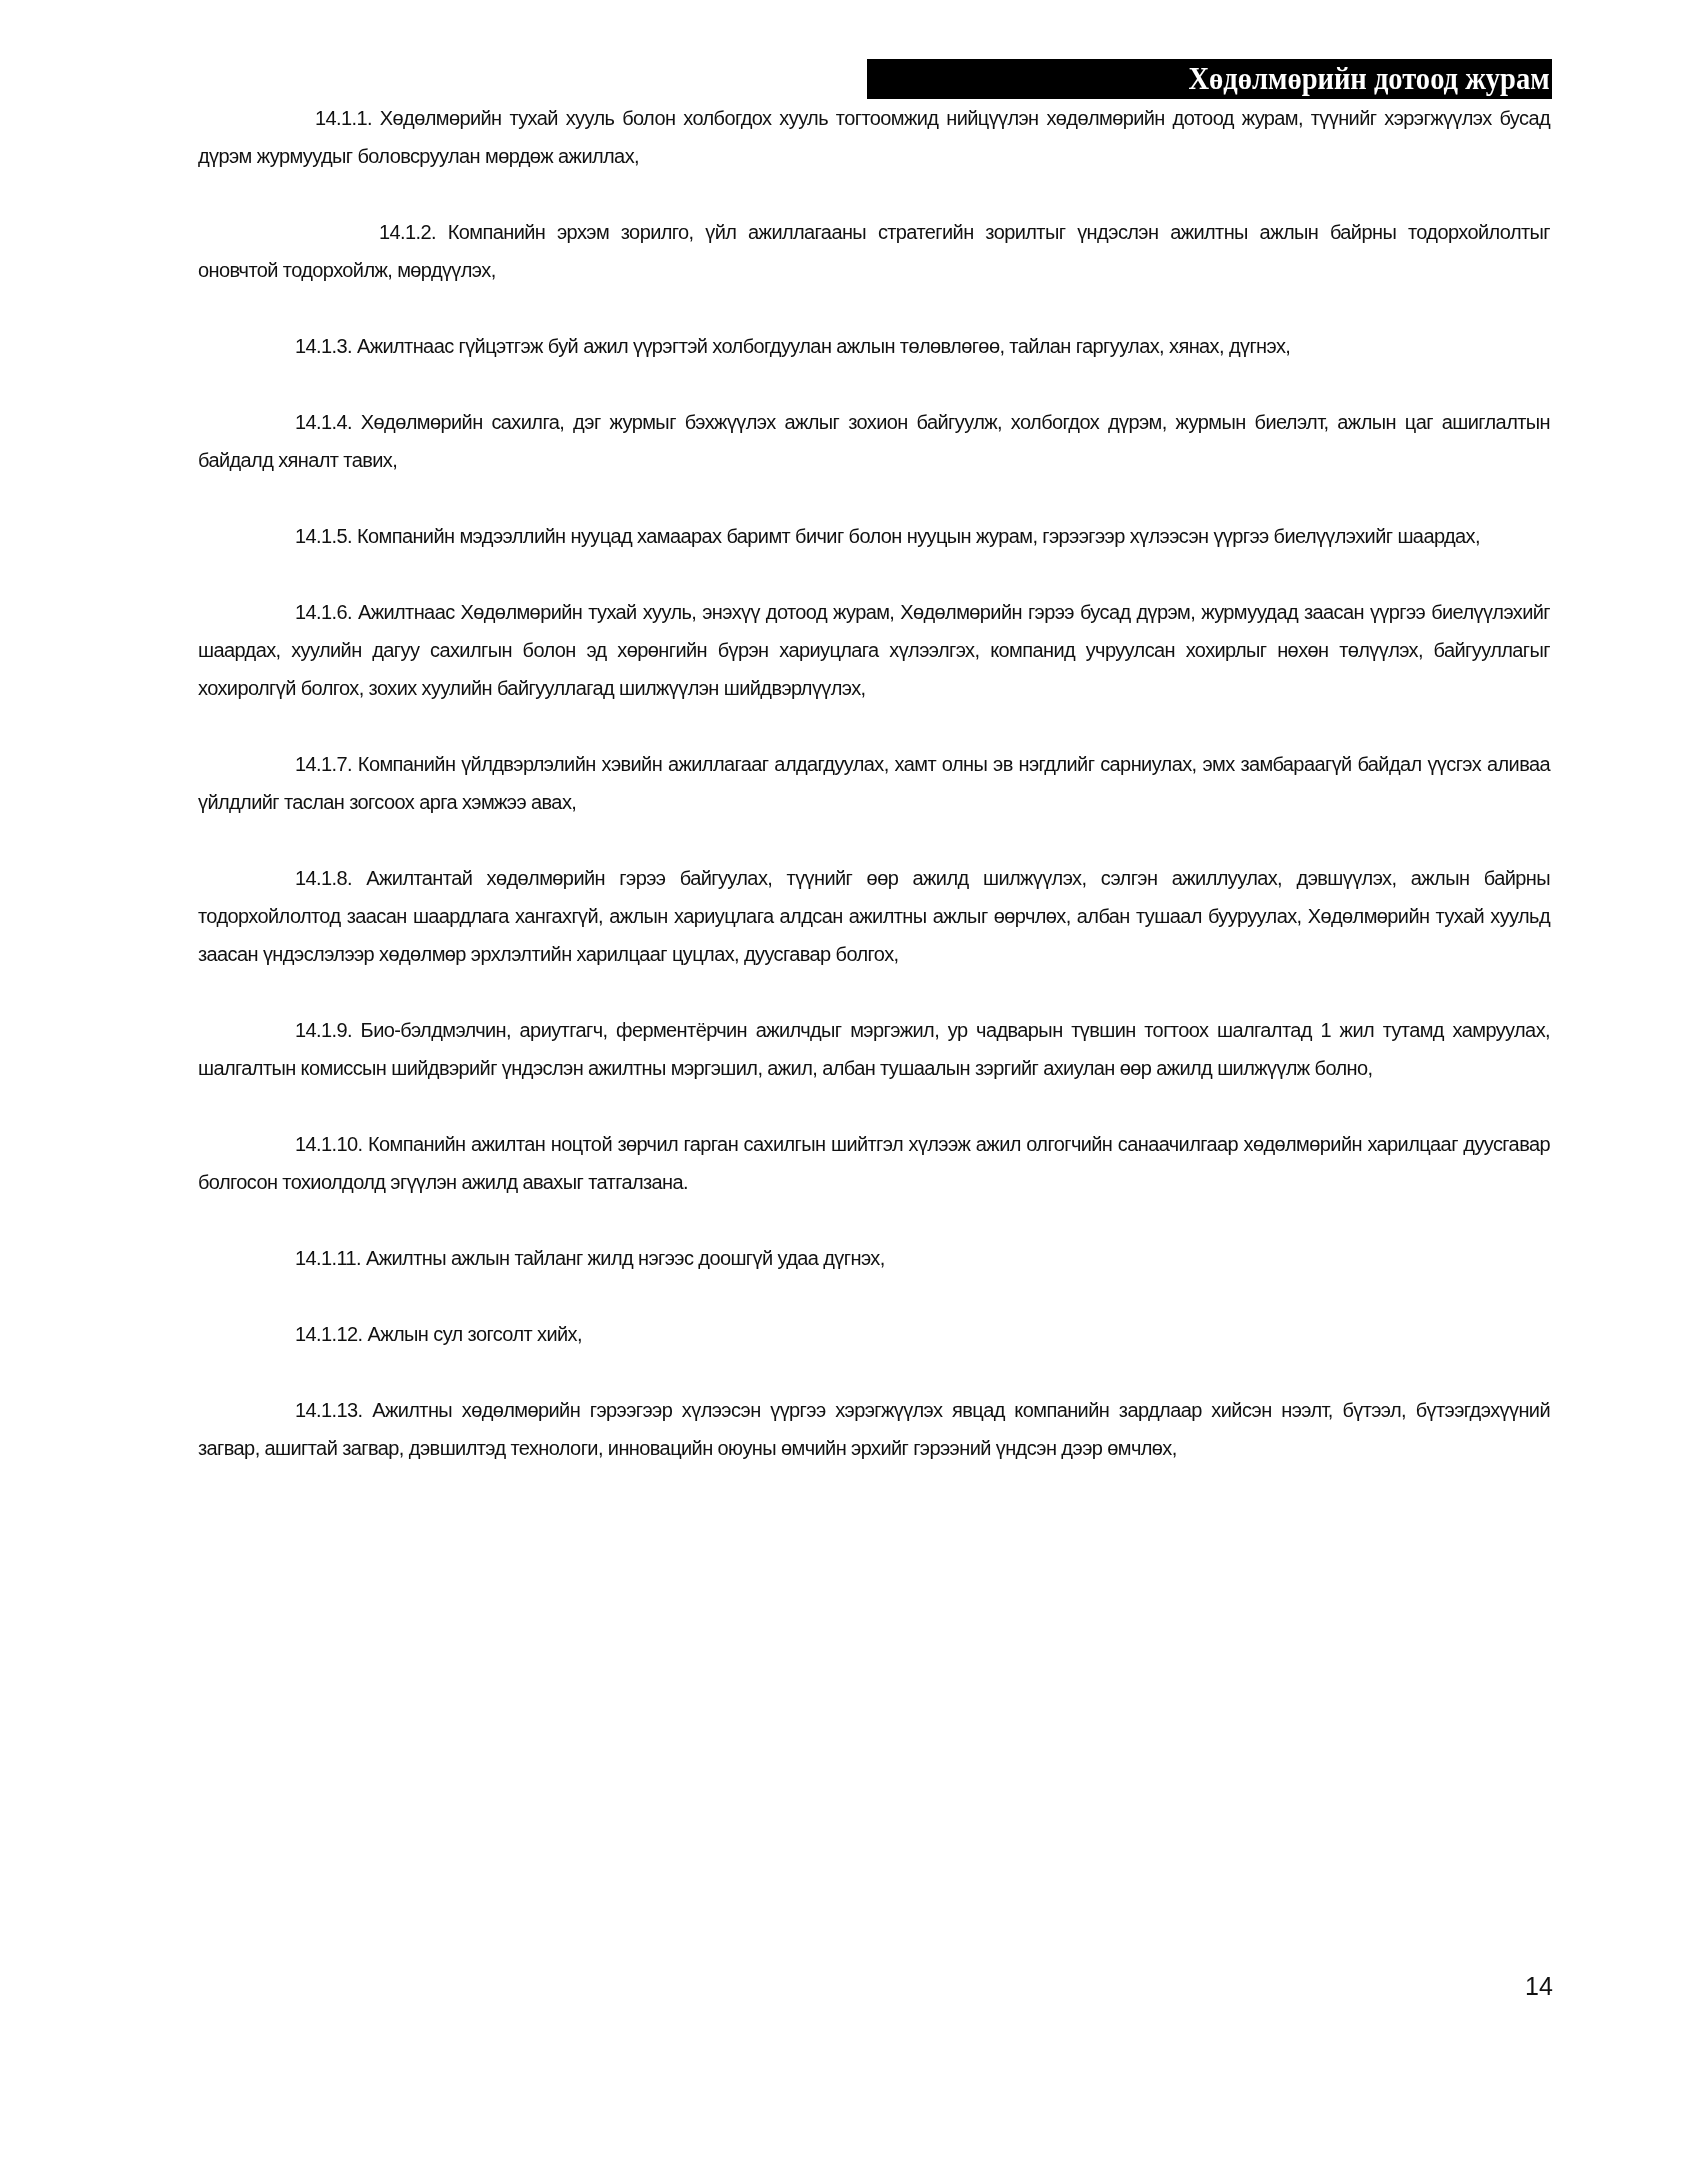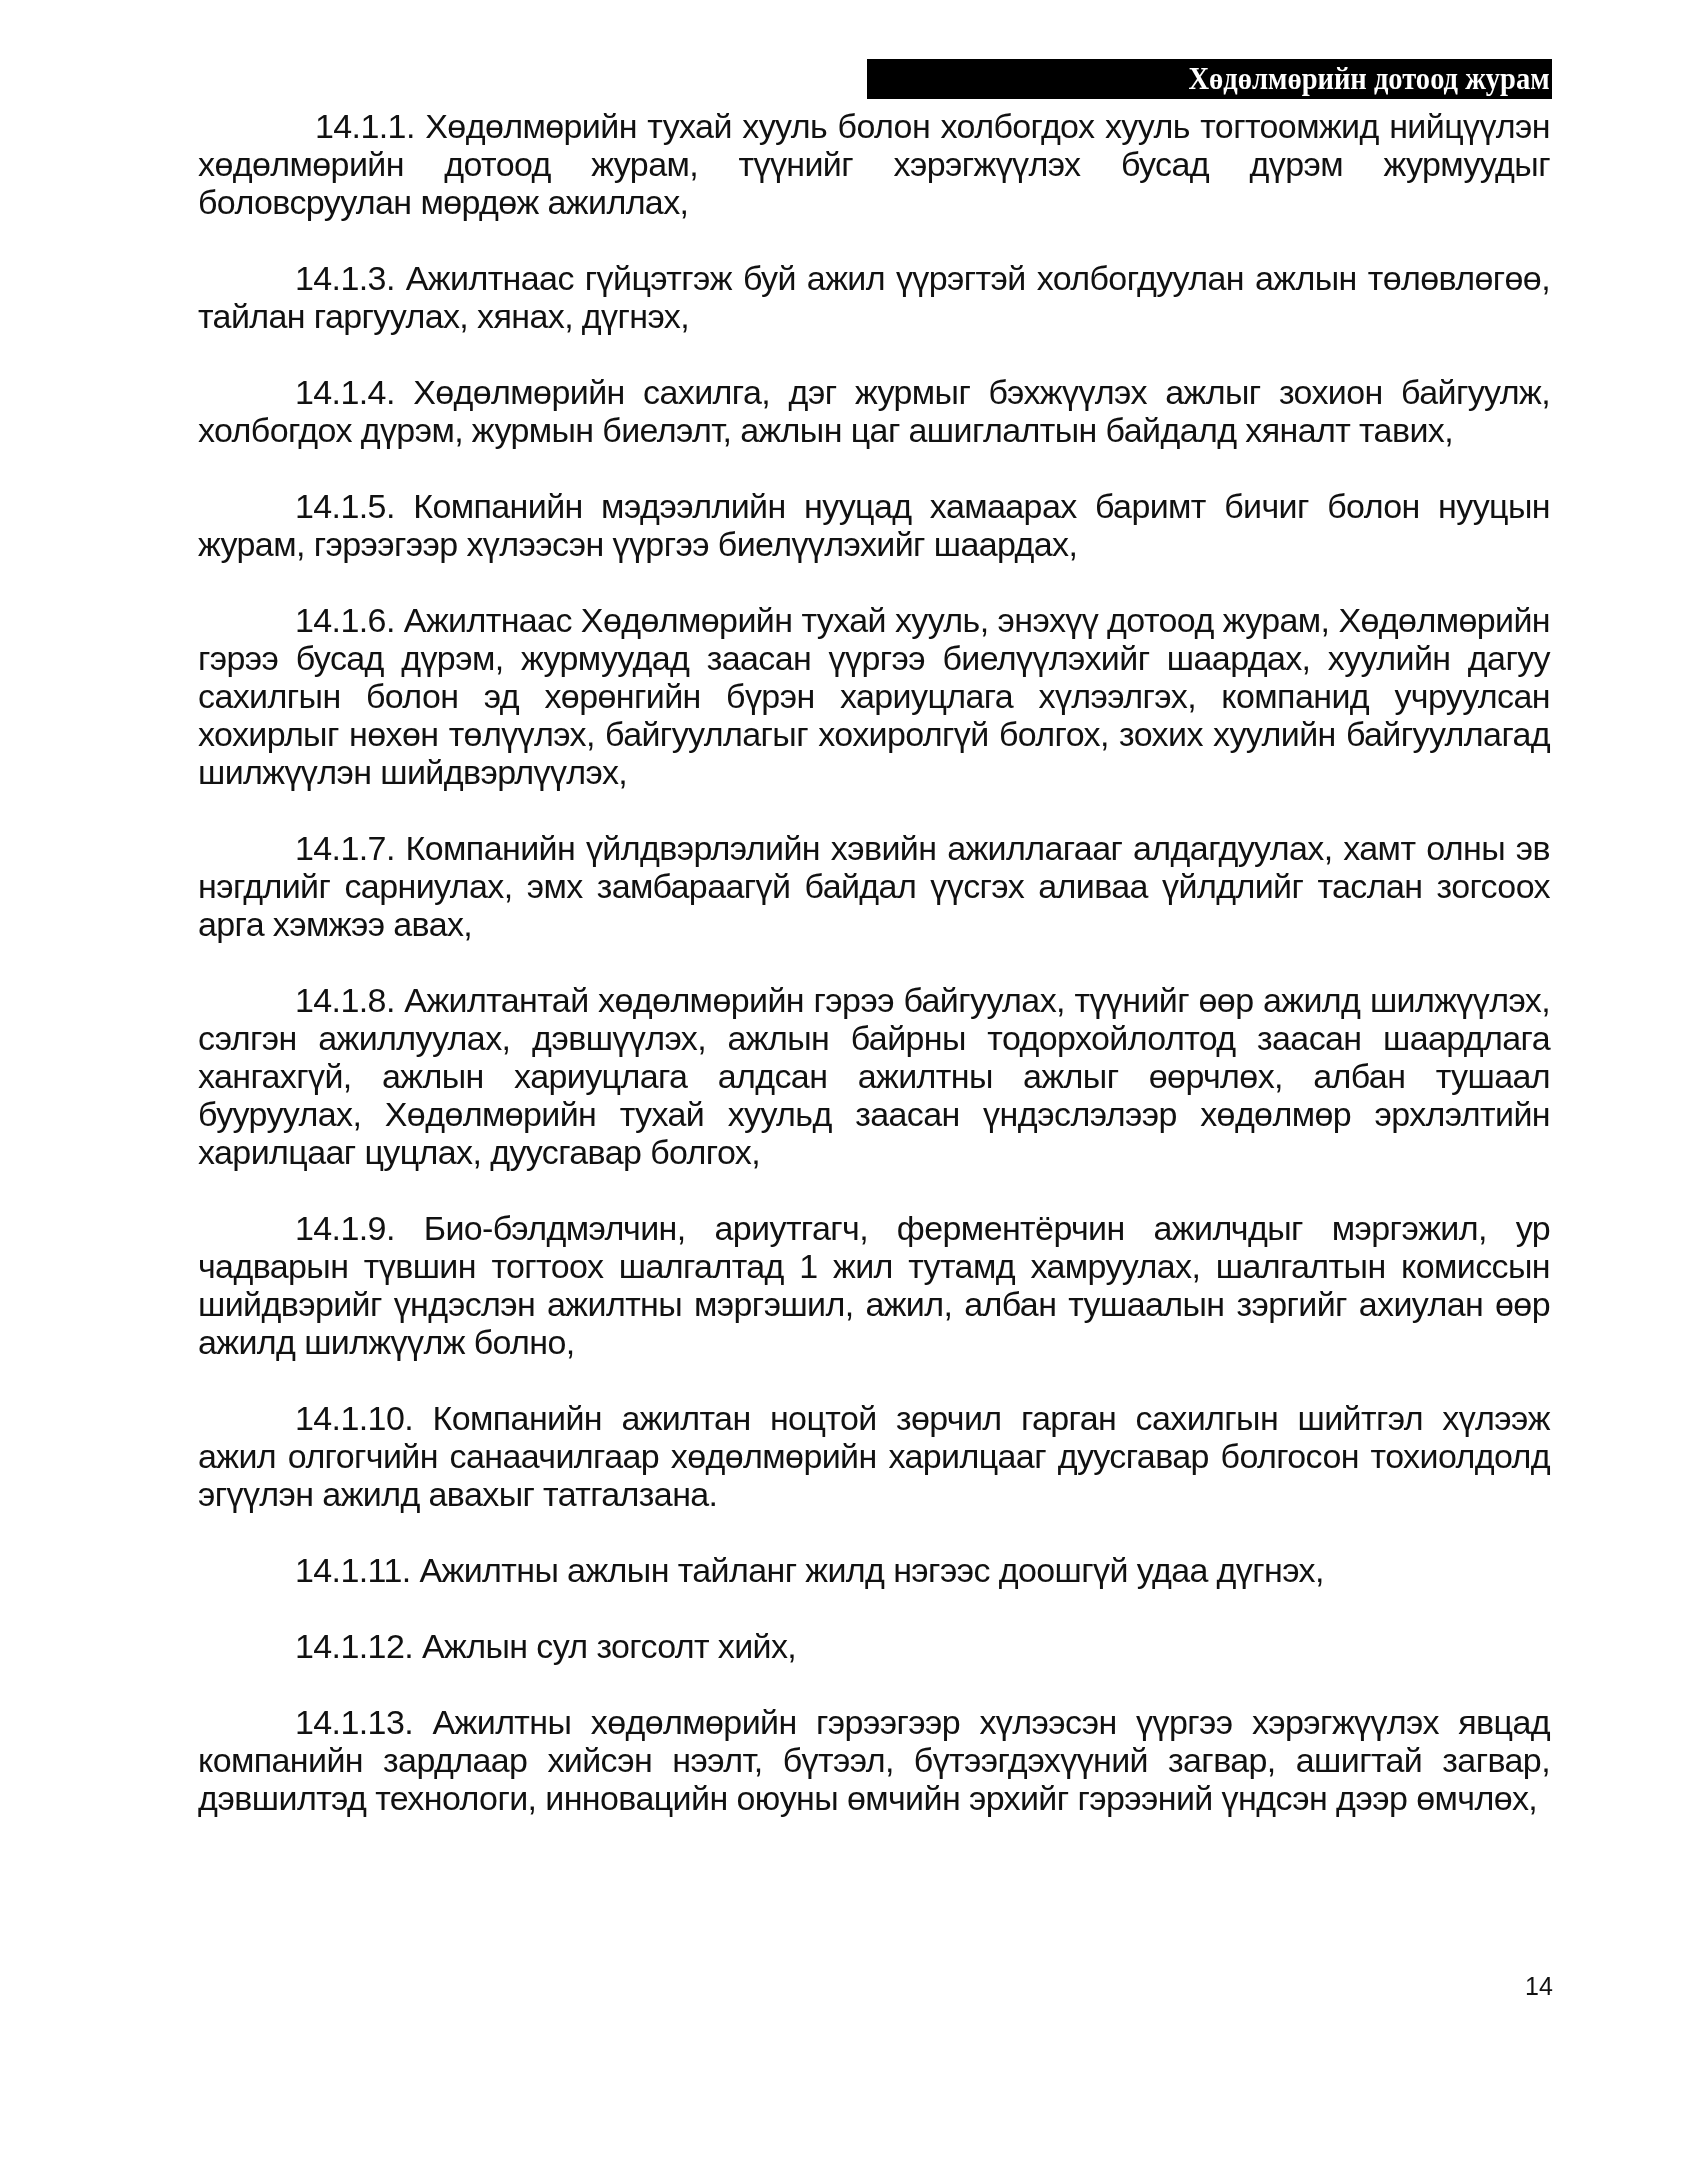--- a/index.html
+++ b/index.html
@@ -39,24 +39,24 @@
     transform-origin: right center;
     line-height: 40px;
   }
   .content {
     position: absolute;
     left: 198px;
     top: 99px;
     width: 1352px;
   }
   .para {
-    font-size: 34px;
+    font-size: 20px;
     line-height: 38px;
     text-align: justify;
-    margin: 8px 0 38px 0;
+    margin: 0 0 38px 0;
     font-stretch: condensed;
     letter-spacing: -0.6px;
     word-spacing: 0px;
   }
   .para .num {
     
   }
   .indent-a { text-indent: 117px; }
   .indent-b { text-indent: 181px; }
   .indent-c { text-indent: 97px; }
@@ -73,20 +73,21 @@
 </head>
 <body>
 
 <div class="header-bar">
   <span class="header-title">Хөдөлмөрийн дотоод журам</span>
 </div>
 
 <div class="content">
   <p class="para indent-a"><span class="num">14.1.1.</span> <span>Хөдөлмөрийн тухай хууль болон холбогдох хууль тогтоомжид нийцүүлэн хөдөлмөрийн дотоод журам, түүнийг хэрэгжүүлэх бусад дүрэм журмуудыг боловсруулан мөрдөж ажиллах,</span></p>
 
+  <p class="para indent-b"><span class="num">14.1.2.</span> <span>Компанийн эрхэм зорилго, үйл ажиллагааны стратегийн зорилтыг үндэслэн ажилтны ажлын байрны тодорхойлолтыг оновчтой тодорхойлж, мөрдүүлэх,</span></p>
 
   <p class="para indent-c"><span class="num">14.1.3.</span> <span>Ажилтнаас гүйцэтгэж буй ажил үүрэгтэй холбогдуулан ажлын төлөвлөгөө, тайлан гаргуулах, хянах, дүгнэх,</span></p>
 
   <p class="para indent-c"><span class="num">14.1.4.</span> <span>Хөдөлмөрийн сахилга, дэг журмыг бэхжүүлэх ажлыг зохион байгуулж, холбогдох дүрэм, журмын биелэлт, ажлын цаг ашиглалтын байдалд хяналт тавих,</span></p>
 
   <p class="para indent-c"><span class="num">14.1.5.</span> <span>Компанийн мэдээллийн нууцад хамаарах баримт бичиг болон нууцын журам, гэрээгээр хүлээсэн үүргээ биелүүлэхийг шаардах,</span></p>
 
   <p class="para indent-c"><span class="num">14.1.6.</span> <span>Ажилтнаас Хөдөлмөрийн тухай хууль, энэхүү дотоод журам, Хөдөлмөрийн гэрээ бусад дүрэм, журмуудад заасан үүргээ биелүүлэхийг шаардах, хуулийн дагуу сахилгын болон эд хөрөнгийн бүрэн хариуцлага хүлээлгэх, компанид учруулсан хохирлыг нөхөн төлүүлэх, байгууллагыг хохиролгүй болгох, зохих хуулийн байгууллагад шилжүүлэн шийдвэрлүүлэх,</span></p>
 
   <p class="para indent-c"><span class="num">14.1.7.</span> <span>Компанийн үйлдвэрлэлийн хэвийн ажиллагааг алдагдуулах, хамт олны эв нэгдлийг сарниулах, эмх замбараагүй байдал үүсгэх аливаа үйлдлийг таслан зогсоох арга хэмжээ авах,</span></p>

